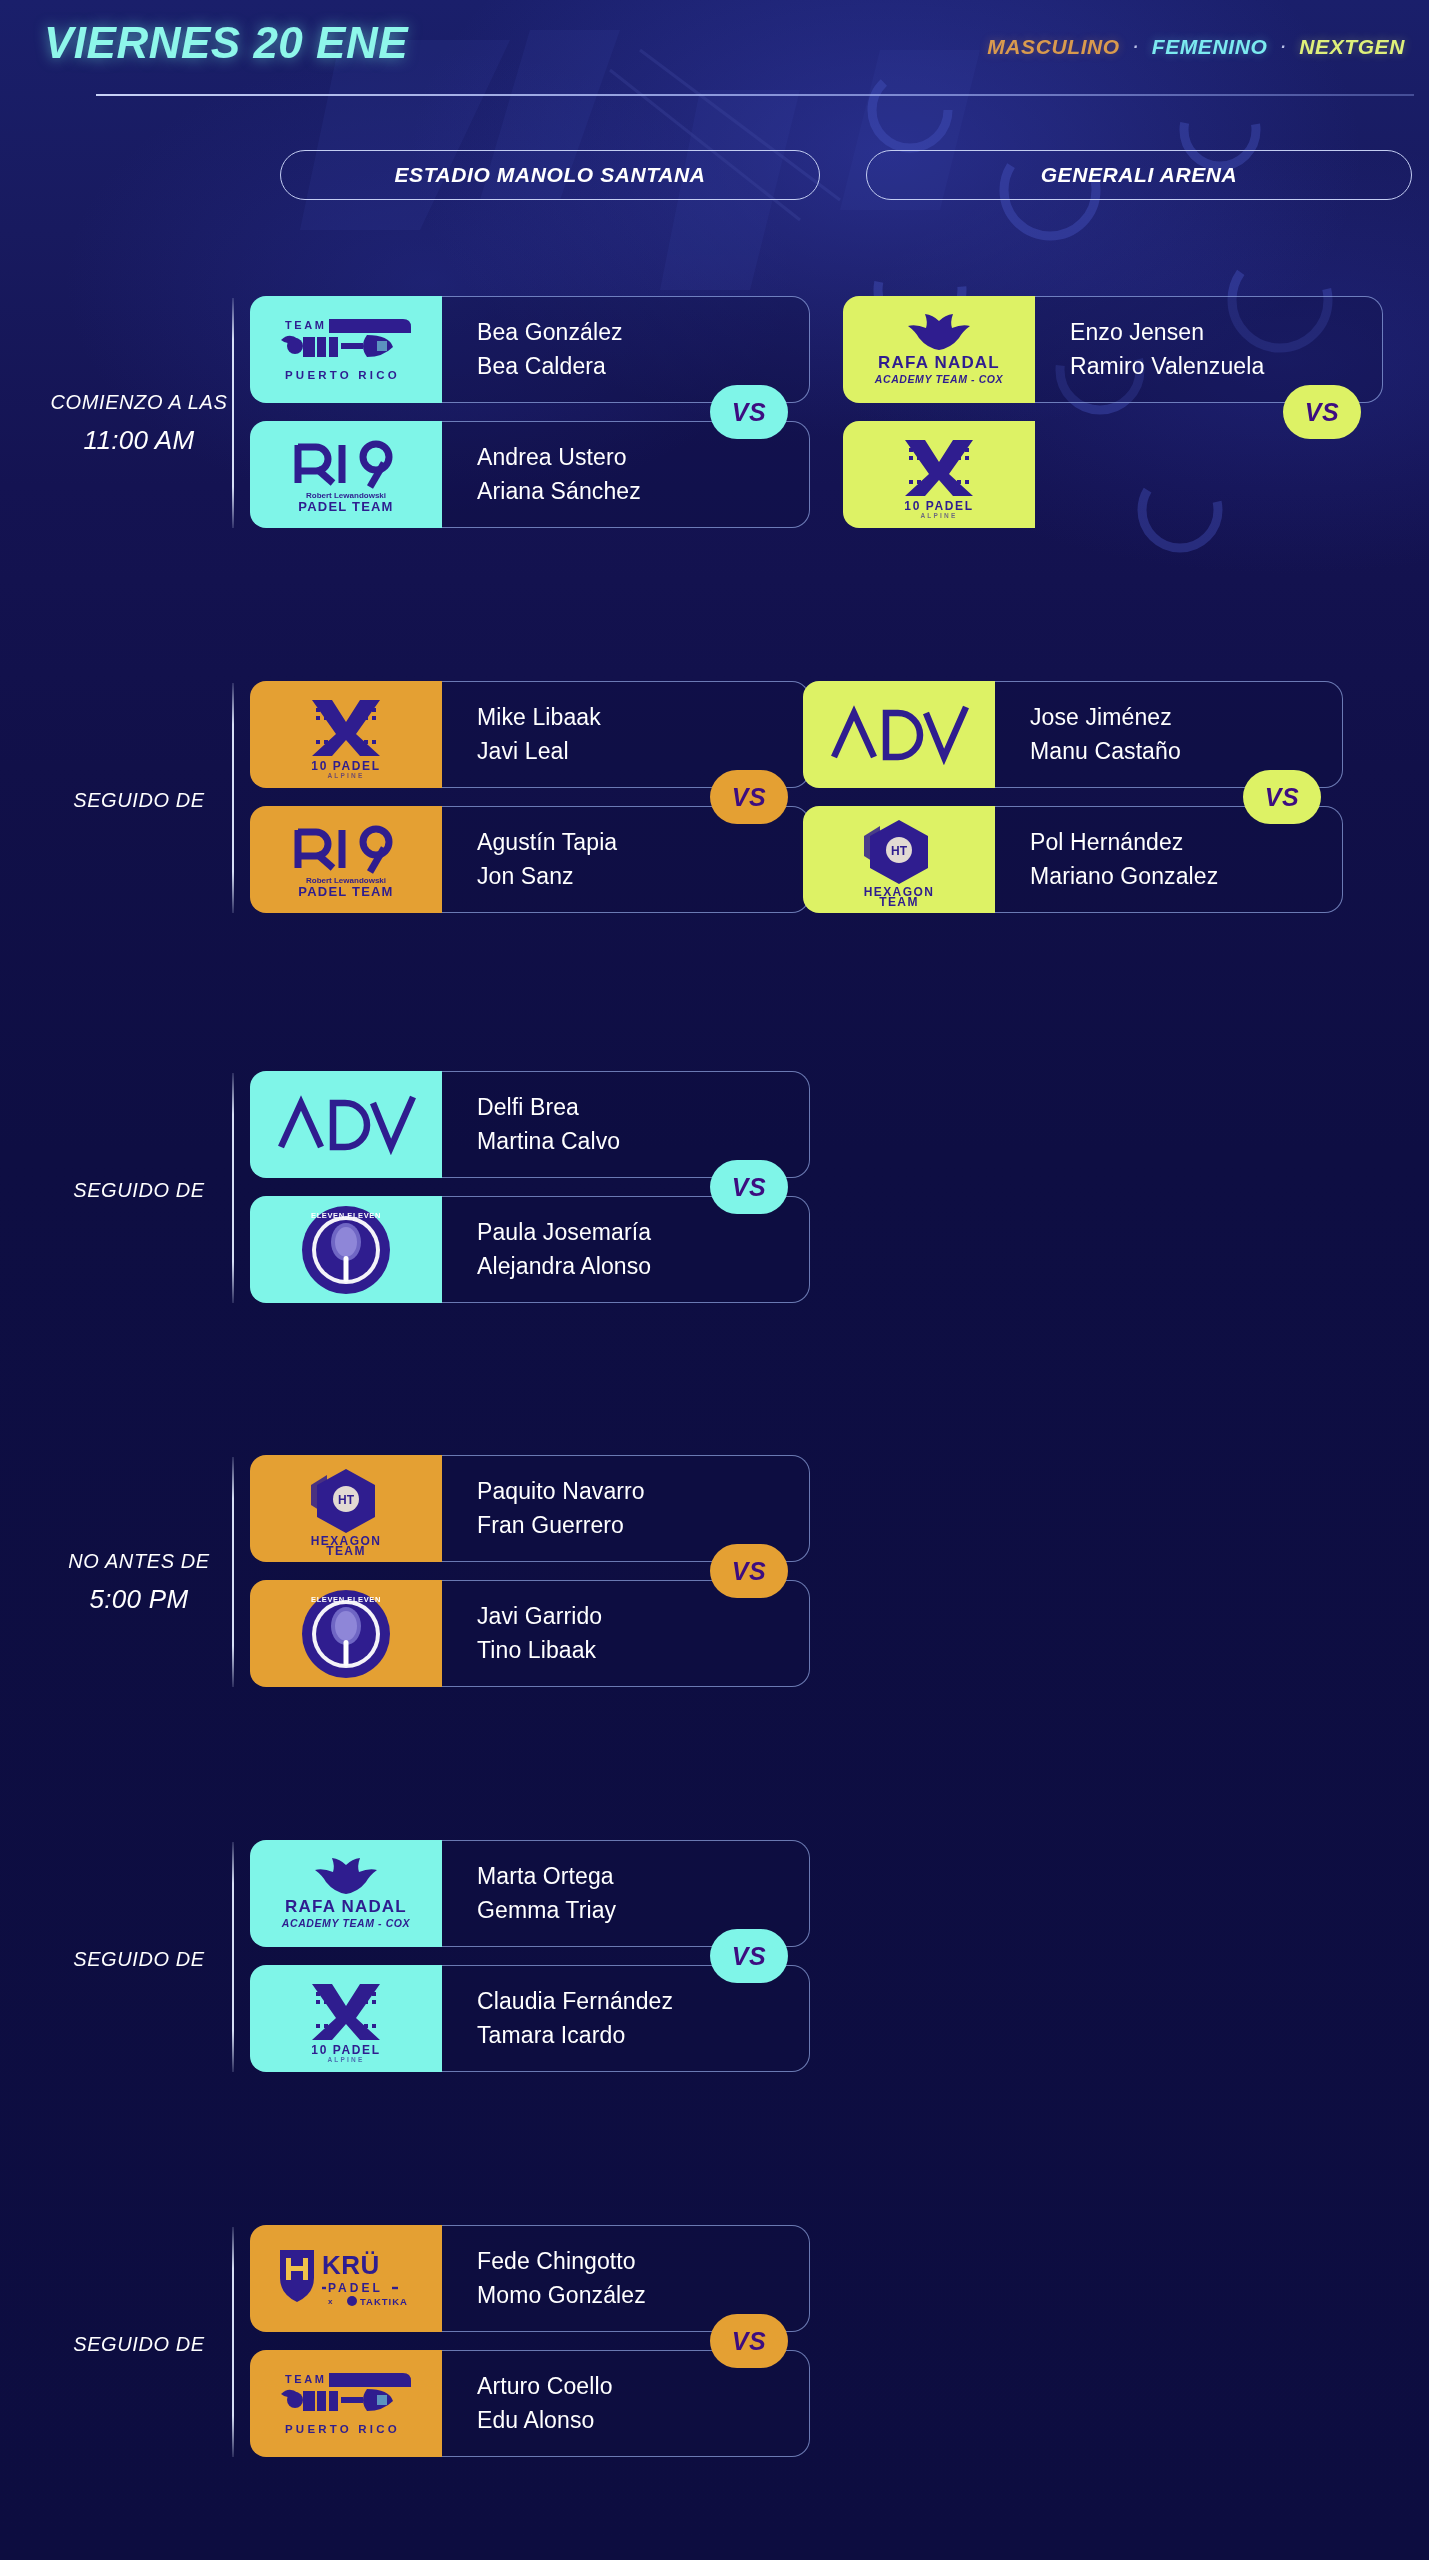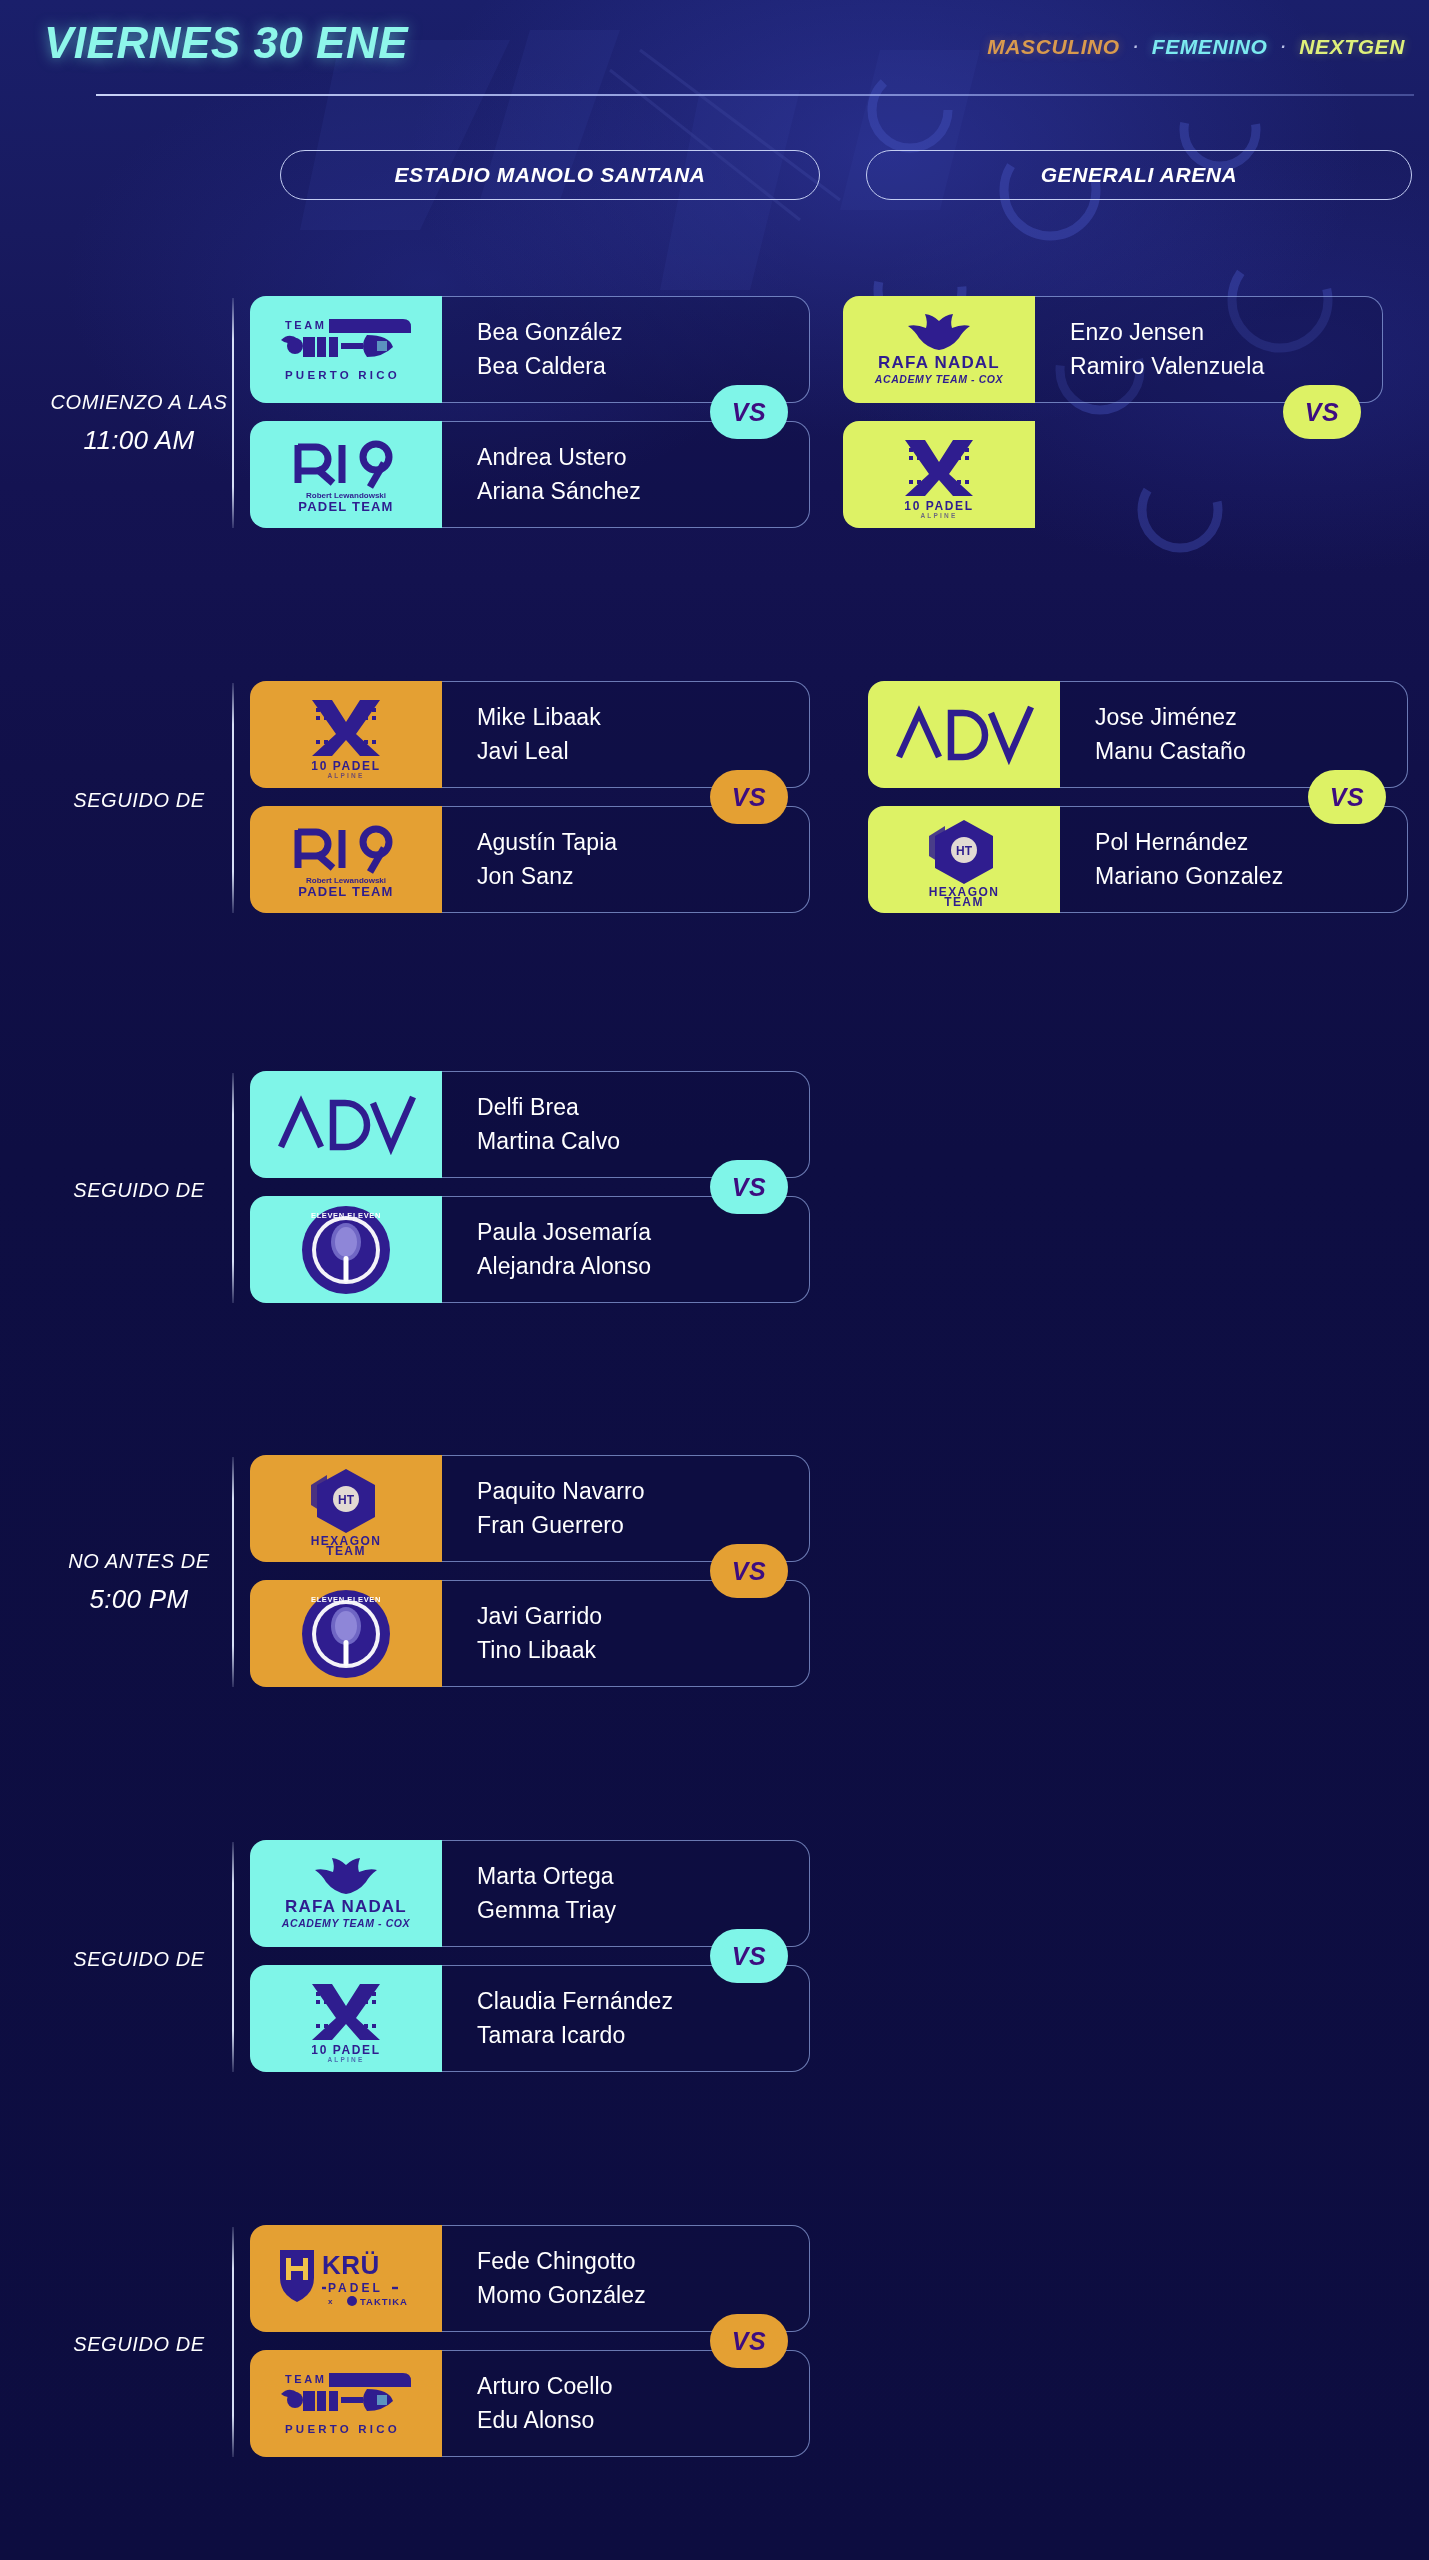--- a/index.html
+++ b/index.html
@@ -222,21 +222,21 @@
   </g>
   <g stroke="#6a78d8" stroke-width="3" opacity="0.5">
     <line x1="330" y1="40" x2="520" y2="190"></line>
     <line x1="360" y1="20" x2="560" y2="170"></line>
   </g>
 </svg>
 
 <div id="page">
 
   <div class="header">
-    <div class="header-title">VIERNES 30 ENE</div>
+    <div class="header-title">VIERNES 20 ENE</div>
     <div class="legend">
         <span style="color: rgb(217, 154, 78); text-shadow: rgba(217, 154, 78, 0.333) 0px 0px 10px;">MASCULINO</span>
         <span class="legend-dot">·</span>
         <span style="color: rgb(124, 234, 240); text-shadow: rgba(124, 234, 240, 0.333) 0px 0px 10px;">FEMENINO</span>
         <span class="legend-dot">·</span>
         <span style="color: rgb(223, 240, 122); text-shadow: rgba(223, 240, 122, 0.333) 0px 0px 10px;">NEXTGEN</span>
       </div>
     <div class="header-rule"></div>
   </div>
 
@@ -384,21 +384,21 @@
         <text x="70" y="76" text-anchor="middle" font-family="Liberation Sans, sans-serif" font-size="13" font-weight="700" letter-spacing="1.2" fill="#2f1d8f">PADEL TEAM</text>
       </svg>
             </div>
             <div class="team-names">
               <div class="player">Agustín Tapia</div>
               <div class="player">Jon Sanz</div>
             </div>
           </div>
           <div class="vs-badge" style="background: rgb(228, 160, 51); left: 460px; top: 89px; color: rgb(61, 13, 128);">VS</div>
         </div>
-        <div class="match" style="left: 868px; top: 0px; width: 540px; height: 184px;">
+        <div class="match" style="left: 803px; top: 0px; width: 540px; height: 184px;">
           <div class="team team-top">
             <div class="team-logo" style="background: rgb(221, 242, 101);">
               <svg class="logo-svg" width="150" height="60" viewBox="0 0 150 60" fill="none">
         <g stroke="#2f1d8f" stroke-width="6.5" fill="none" stroke-linejoin="miter">
           <path d="M10 52 L30 8 L50 52"></path>
           <path d="M62 8 v44 h12 a22 22 0 0 0 0 -44 z"></path>
           <path d="M102 8 L120 52 L142 2"></path>
         </g>
       </svg>
             </div>

